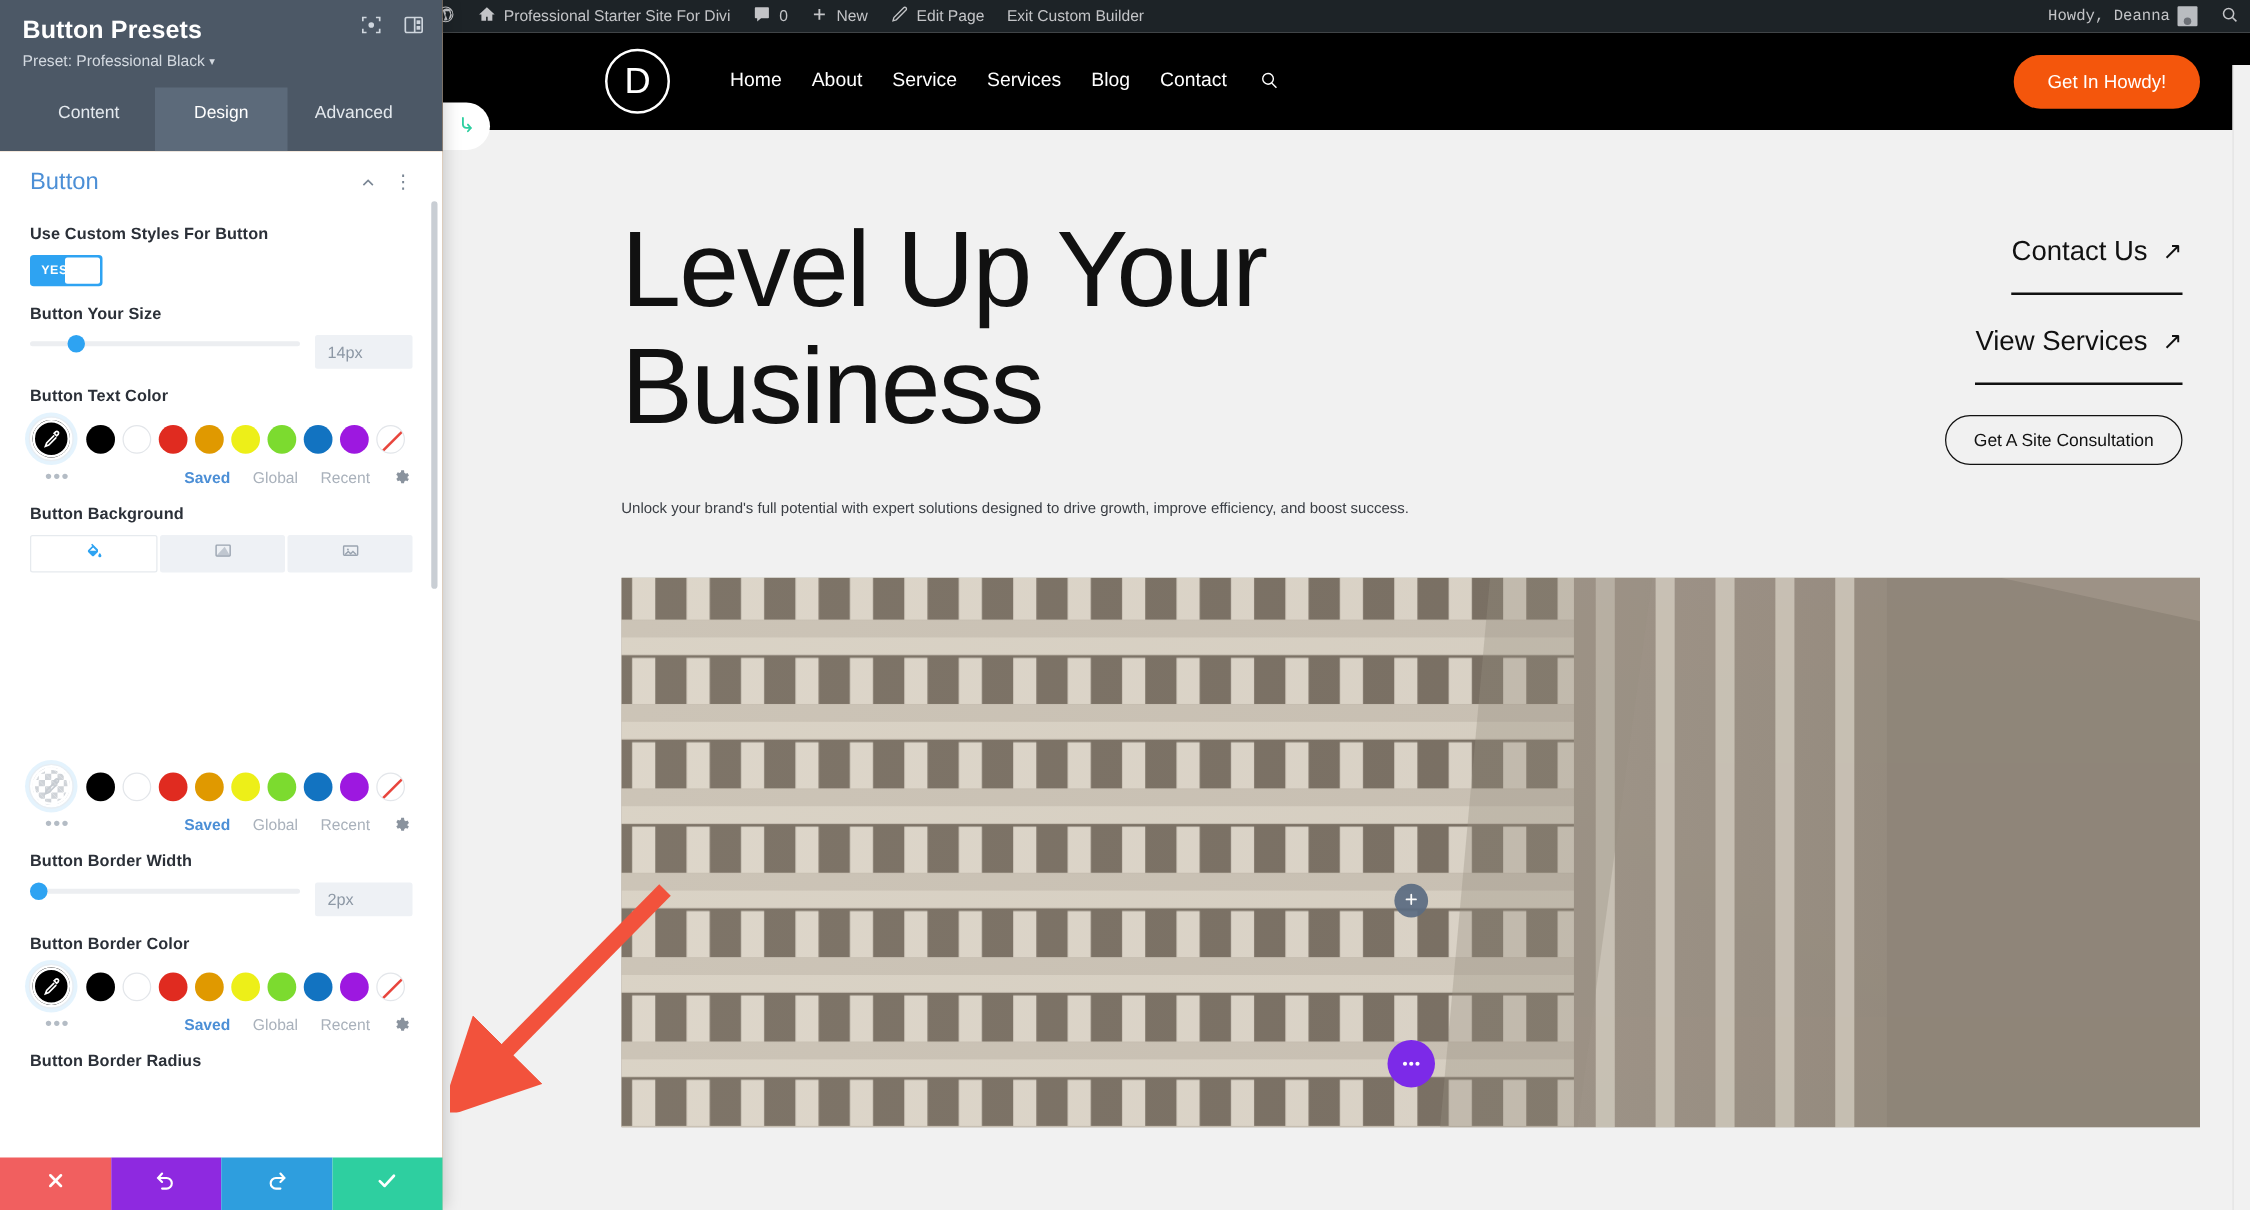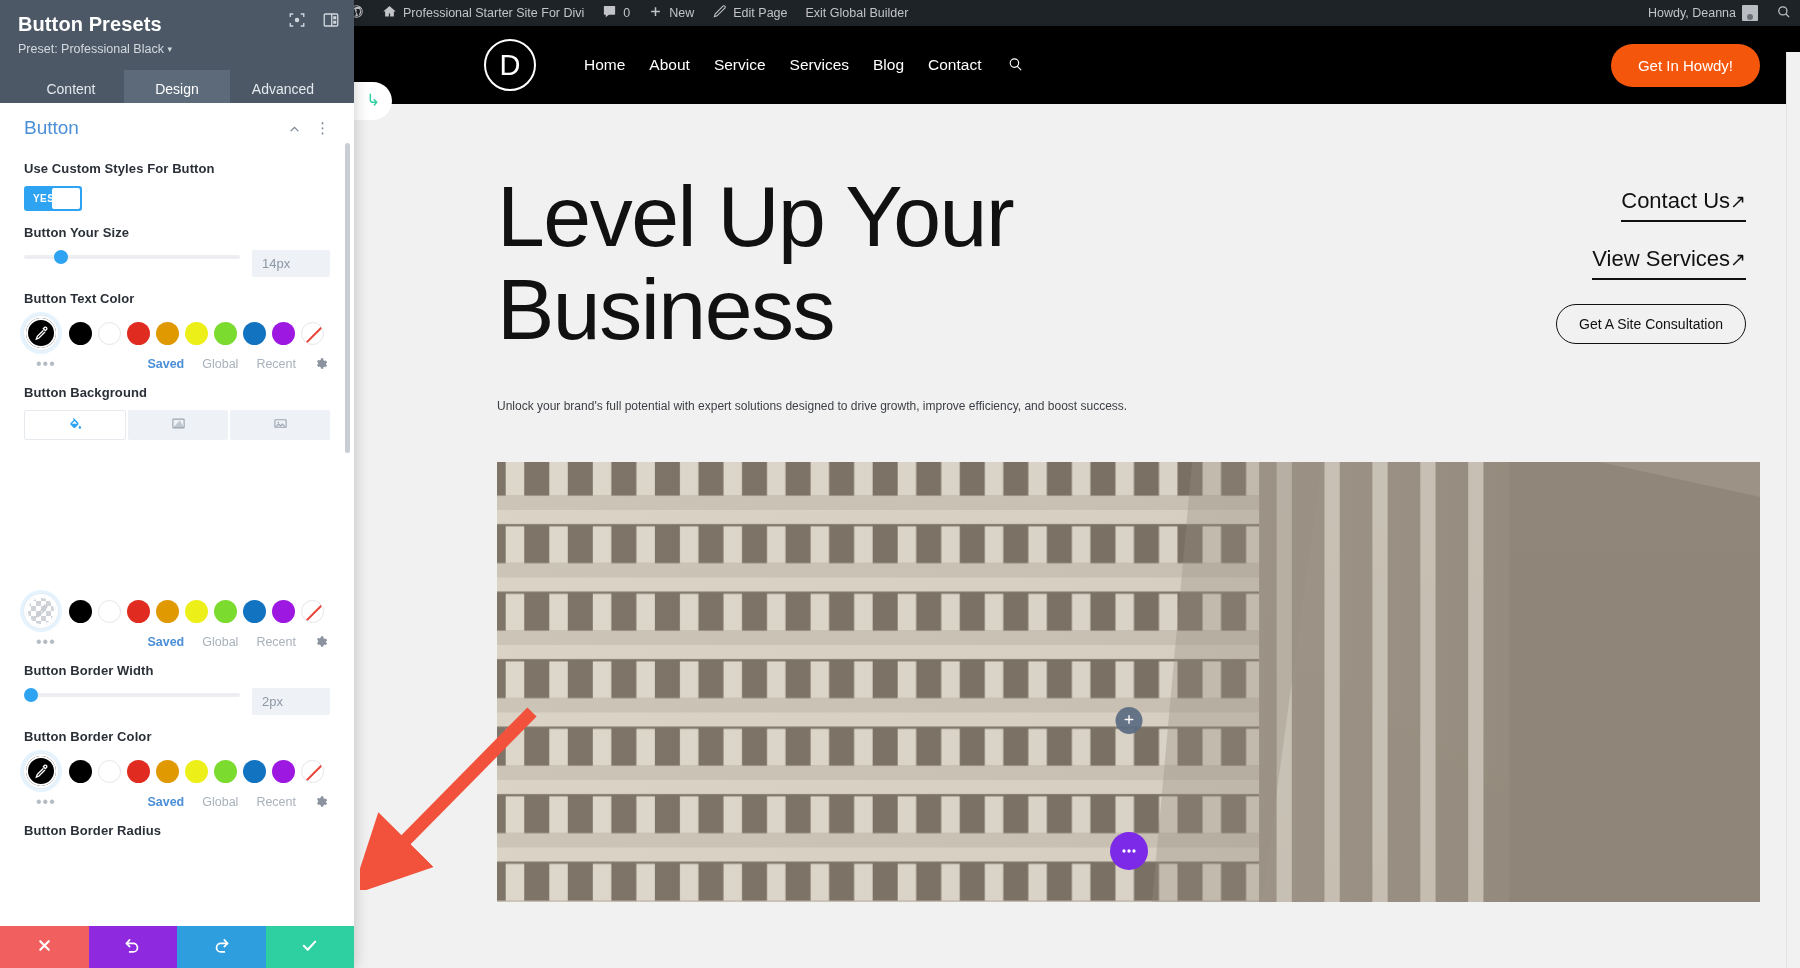--- a/index.html
+++ b/index.html
@@ -40,21 +40,21 @@
     display: flex; gap: 16px; align-items: center;
   }
   .hicon { width: 18px; height: 18px; color: #cfd6de; display: block; }
   .hicon svg { display: block; }
   .sp-tabs {
     display: flex; margin-top: 12px;
   }
   .sp-tab {
     flex: 1; text-align: center;
     font-size: 14px; color: #e4e9ee;
-    padding: 11px 0 6px 0;
+    padding: 11px 0 24px 0;
     cursor: pointer;
     background: transparent;
   }
   .sp-tab.active { background: #5c6a7a; color:#fff; }
 
   .sp-body {
     flex: 1; overflow: hidden; position: relative; background: #fff;
   }
   .sp-scroll {
     position: absolute; inset: 0;
@@ -184,21 +184,21 @@
     position:absolute; left:340px; top:0; right:0; height:26px;
     background:#1d2327; color:#c3c4c7;
     display:flex; align-items:center; font-size:12.5px;
     z-index: 30;
   }
   .ab-item {
     display:flex; align-items:center; gap:6px; height:26px;
     padding: 0 9px; cursor:pointer; white-space:nowrap;
   }
   .ab-item svg { width:15px; height:15px; color:#c3c4c7; flex:0 0 auto;}
-  .ab-right { margin-left:auto; display:flex; align-items:flex-end; }
+  .ab-right { margin-left:auto; display:flex; align-items:flex-end;font-family:Liberation Mono, monospace; }
   .avatar-box {
     width: 16px; height: 16px; background:#b9bcc0; border-radius:1px;
     display:flex; align-items:flex-end; justify-content:center; overflow:hidden;
   }
   .avatar-box .head { width:6px;height:6px;background:#6c7076;border-radius:50%;margin-bottom:1px;}
 
   
   .canvas {
     position:absolute; left:354px; top:26px; right:0; bottom:0;
     background:#f1f1f1; overflow:hidden;
@@ -243,21 +243,21 @@
   .hero-sub {
     margin-top: 40px; font-size: 12px; color:#3b3f45; line-height:1.7;
     max-width: 835px;
   }
   .hero-right {
     width: 240px; padding-top: 18px; margin-left: auto; margin-right: 14px;
     display:flex; flex-direction:column; align-items:flex-end; gap: 24px;
   }
   .ul-link {
     font-size: 22px; color:#111; border-bottom: 2px solid #111;
-    padding-bottom: 6px; display:flex; align-items:center; gap:0;
+    padding-bottom: 20px; display:flex; align-items:center; gap:12px;
     cursor:pointer; white-space:nowrap;
   }
   .ul-link .arrow { font-size: 19px; }
   .pill-btn {
     border:1.6px solid #111; border-radius:30px; padding: 11px 22px;
     font-size: 14px; color:#111; cursor:pointer; white-space:nowrap;
   }
   .hero-img-wrap {
     margin: 46px 40px 0 143px; height: 440px; position:relative; overflow:hidden;
   }
@@ -331,21 +331,21 @@
     </div>
     <div class="ab-item">
       <span>
         <svg viewBox="0 0 24 24" fill="none" stroke="currentColor" stroke-width="1.7">
             <path d="M17.5 3.5a2.1 2.1 0 0 1 3 3L8 19l-4.2 1.2L5 16z"></path>
           </svg>
       </span>
       <span>Edit Page</span>
     </div>
     <div class="ab-item">
-      <span>Exit Global Builder</span>
+      <span>Exit Custom Builder</span>
     </div>
     <div class="ab-right">
       <div class="ab-item">
         <span>Howdy, Deanna</span>
         <span class="avatar-box">
             <span class="head"></span>
           </span>
       </div>
       <div class="ab-item">
         <span>

